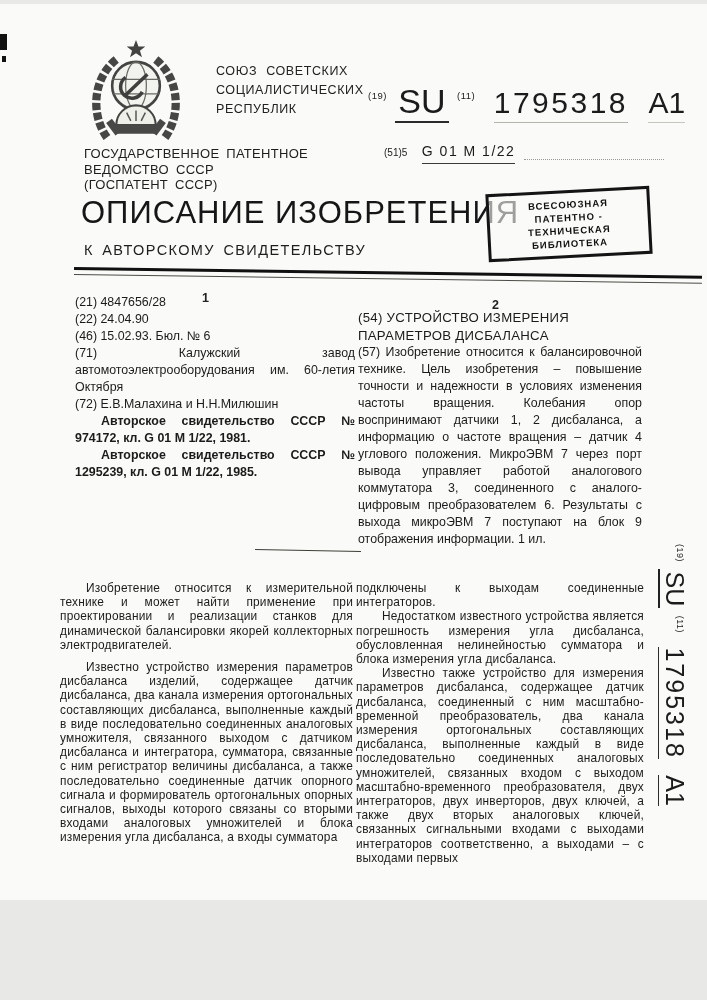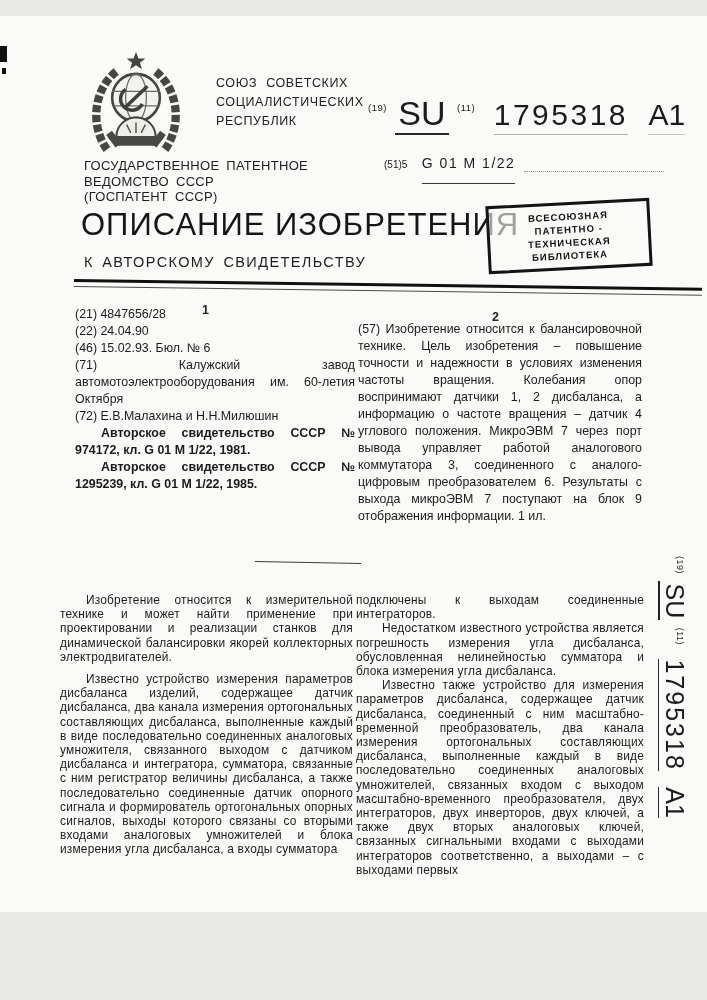--- a/index.html
+++ b/index.html
@@ -1,32 +1,32 @@
 <!DOCTYPE html>
 <html><head>
 <meta charset="utf-8">
 <style>
   html,body{margin:0;padding:0;}
   body{background:#e8e8e6;font-family:"Liberation Sans",sans-serif;}
   .page{
-    position:relative;width:707px;height:896px;margin:16px auto;
+    position:relative;width:707px;height:896px;margin:4px auto;
     background:#fafaf8;color:#1b1b1b;overflow:hidden;
   }
   
   .emblem{position:absolute;left:84px;top:34px;width:104px;height:114px;opacity:.88;}
   .country{position:absolute;left:216px;top:58px;font-size:12.5px;line-height:19px;
     letter-spacing:.6px;word-spacing:5px;color:#222;}
   .doc-id{position:absolute;left:368px;top:78px;white-space:nowrap;}
   .doc-id .tiny{font-size:9.5px;vertical-align:14px;color:#222;letter-spacing:.5px;}
   .doc-id .su{font-size:34px;border-bottom:2.5px solid #2a2a2a;padding:0 3px 1px 3px;margin:0 4px;}
   .doc-id .num{font-size:30px;letter-spacing:2.5px;margin-left:14px;border-bottom:1px solid #b5b5b0;padding-bottom:3px;}
   .doc-id .kind{font-size:30px;margin-left:16px;border-bottom:1px solid #c6c6c0;padding-bottom:3px;}
   .ipc{position:absolute;left:384px;top:138px;white-space:nowrap;}
   .ipc .tiny{font-size:10px;color:#222;}
-  .ipc .code{font-size:14px;letter-spacing:1.5px;margin-left:10px;border-bottom:1.5px solid #3a3a3a;padding-bottom:12px;}
+  .ipc .code{font-size:14px;letter-spacing:1.5px;margin-left:10px;border-bottom:1.5px solid #3a3a3a;padding-bottom:4px;}
   .ipc .tail{display:inline-block;width:140px;border-bottom:1px dotted #9a9a94;vertical-align:bottom;margin-left:4px;}
   .office{position:absolute;left:84px;top:142px;font-size:13px;line-height:15.5px;
     letter-spacing:.3px;word-spacing:3px;color:#1e1e1e;}
   .title{position:absolute;left:81px;top:191px;font-size:31px;letter-spacing:1px;color:#161616;}
   .subtitle{position:absolute;left:84px;top:238px;font-size:14.5px;letter-spacing:1.4px;word-spacing:3px;color:#1e1e1e;}
   .stamp{position:absolute;left:487px;top:186px;width:150px;border:3px solid #141414;
     transform:rotate(-3deg);padding:5px 4px;text-align:center;background:rgba(250,250,248,.6);}
   .stamp div{font-size:9.5px;font-weight:bold;letter-spacing:1px;line-height:13px;color:#111;}
   .rule{position:absolute;left:74px;top:263px;width:628px;height:4px;
     border-top:3.5px solid #101010;border-bottom:1.2px solid #4a4a46;
@@ -127,20 +127,21 @@
     <p>(21) 4847656/28</p>
     <p>(22) 24.04.90</p>
     <p>(46) 15.02.93. Бюл. № 6</p>
     <p>(71) Калужский завод автомотоэлектрооборудования им. 60-летия Октября</p>
     <p>(72) Е.В.Малахина и Н.Н.Милюшин</p>
     <p class="as">Авторское свидетельство СССР № 974172, кл. G 01 M 1/22, 1981.</p>
     <p class="as">Авторское свидетельство СССР № 1295239, кл. G 01 M 1/22, 1985.</p>
   </div>
 
   <div class="front-right">
+    <p class="inv-title">(54) УСТРОЙСТВО ИЗМЕРЕНИЯ ПАРАМЕТРОВ ДИСБАЛАНСА</p>
     <p class="abstract">(57) Изобретение относится к балансировочной технике. Цель изобретения – повышение точности и надежности в условиях изменения частоты вращения. Колебания опор воспринимают датчики 1, 2 дисбаланса, а информацию о частоте вращения – датчик 4 углового положения. МикроЭВМ 7 через порт вывода управляет работой аналогового коммутатора 3, соединенного с аналого-цифровым преобразователем 6. Результаты с выхода микроЭВМ 7 поступают на блок 9 отображения информации. 1 ил.</p>
   </div>
 
   <div class="mid-divider"></div>
 
   <div class="bodycol left">
     <p>Изобретение относится к измерительной технике и может найти применение при проектировании и реализации станков для динамической балансировки якорей коллекторных электродвигателей.</p>
     <p>Известно устройство измерения параметров дисбаланса изделий, содержащее датчик дисбаланса, два канала измерения ортогональных составляющих дисбаланса, выполненные каждый в виде последовательно соединенных аналоговых умножителя, связанного выходом с датчиком дисбаланса и интегратора, сумматора, связанные с ним регистратор величины дисбаланса, а также последовательно соединенные датчик опорного сигнала и формирователь ортогональных опорных сигналов, выходы которого связаны со вторыми входами аналоговых умножителей и блока измерения угла дисбаланса, а входы сумматора</p>
   </div>
 

